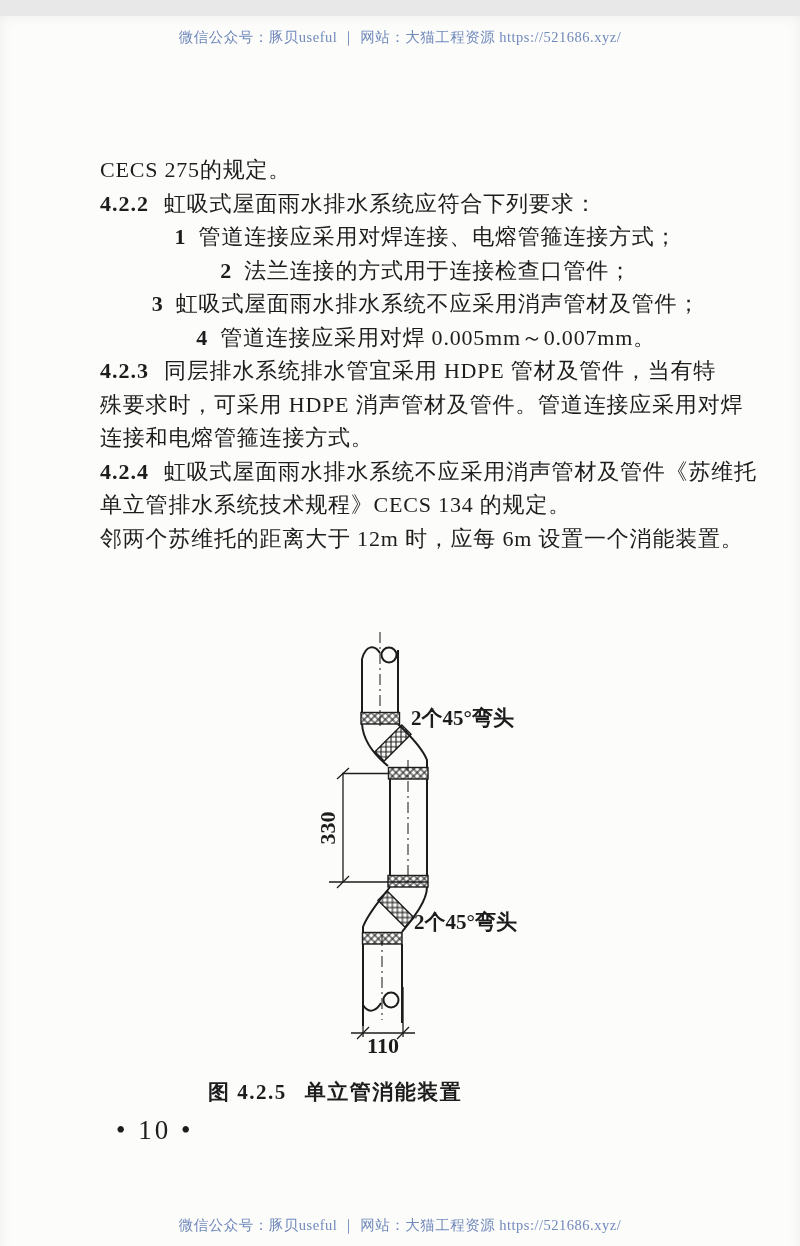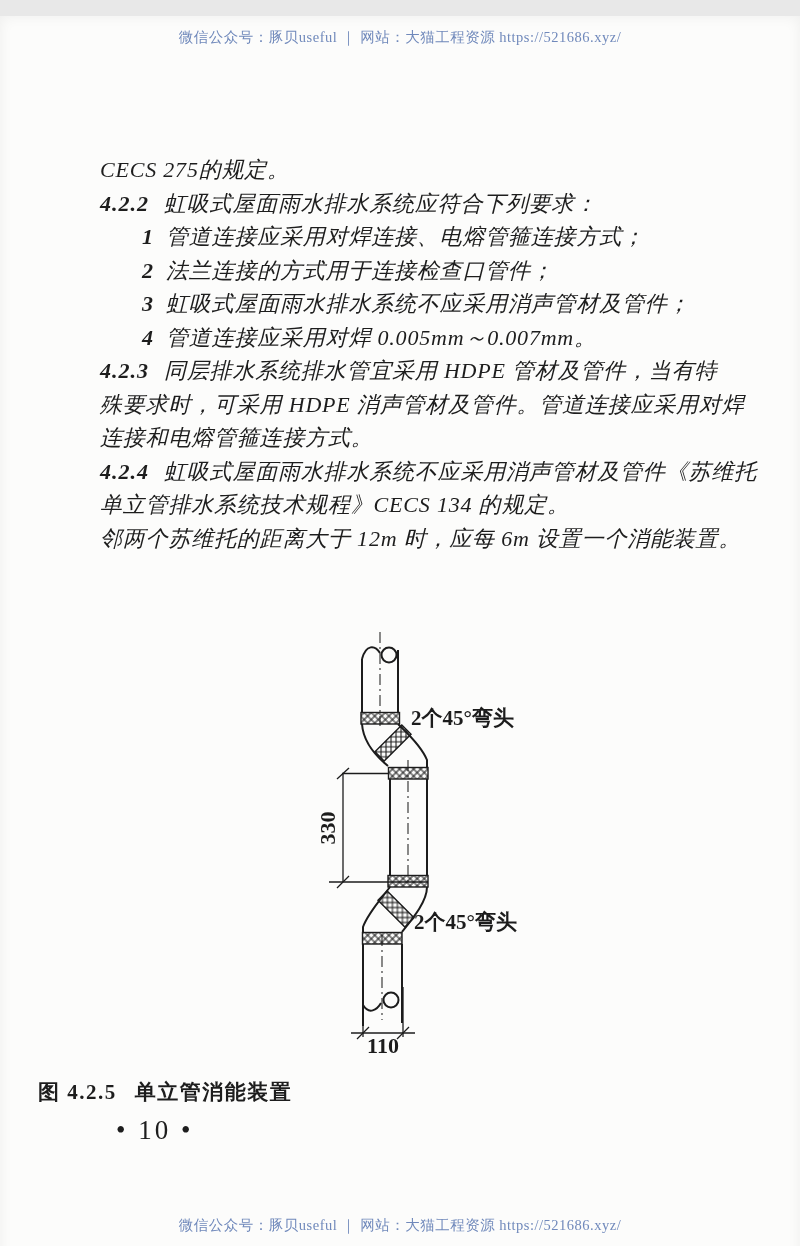--- a/index.html
+++ b/index.html
@@ -21,30 +21,30 @@
     color:#7089bb;
     white-space:nowrap;
   }
   .wm-top{top:12px;}
   .wm-bottom{top:1200px;}
   .body-text{
     position:absolute;
     left:100px;top:137px;width:610px;
     font-size:22px;
     line-height:33.5px;
-    font-style:italic;
   }
   .line{white-space:nowrap;letter-spacing:.8px;}
   .line .num{font-weight:700;margin-right:15px;letter-spacing:1px;}
-  .line.item{padding-left:42px;}
+  .line.item{padding-left:42px;text-align:center;}
   .line.item .num{margin-right:12px;}
   .diagram{position:absolute;left:300px;top:610px;}
   .fig-caption{
     position:absolute;top:1062px;left:0;width:632px;
     padding-left:38px;box-sizing:border-box;
+    text-align:center;
     font-size:21px;font-weight:600;letter-spacing:1.5px;
   }
   .fig-caption .cap-no{margin-right:18px;}
   .page-num{
     position:absolute;left:116px;top:1099px;
     font-size:27px;letter-spacing:3px;
   }
 </style>
 </head>
 <body>

